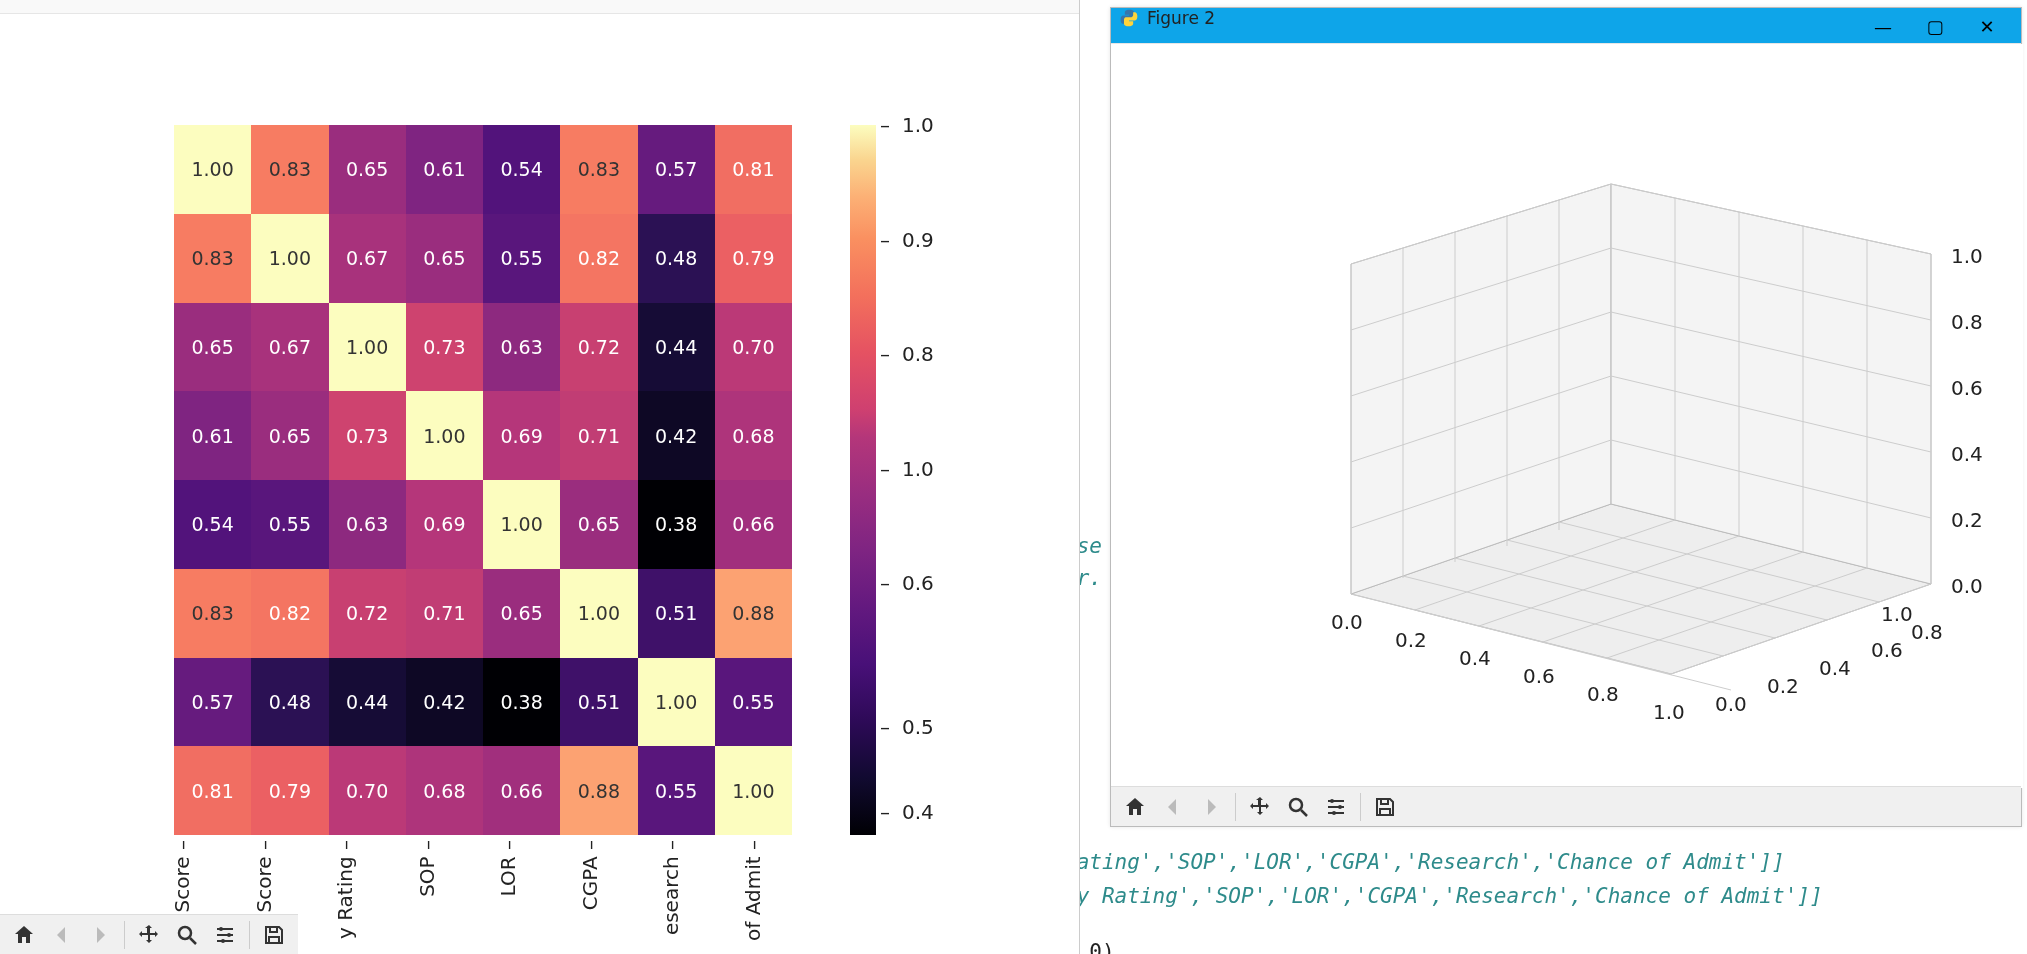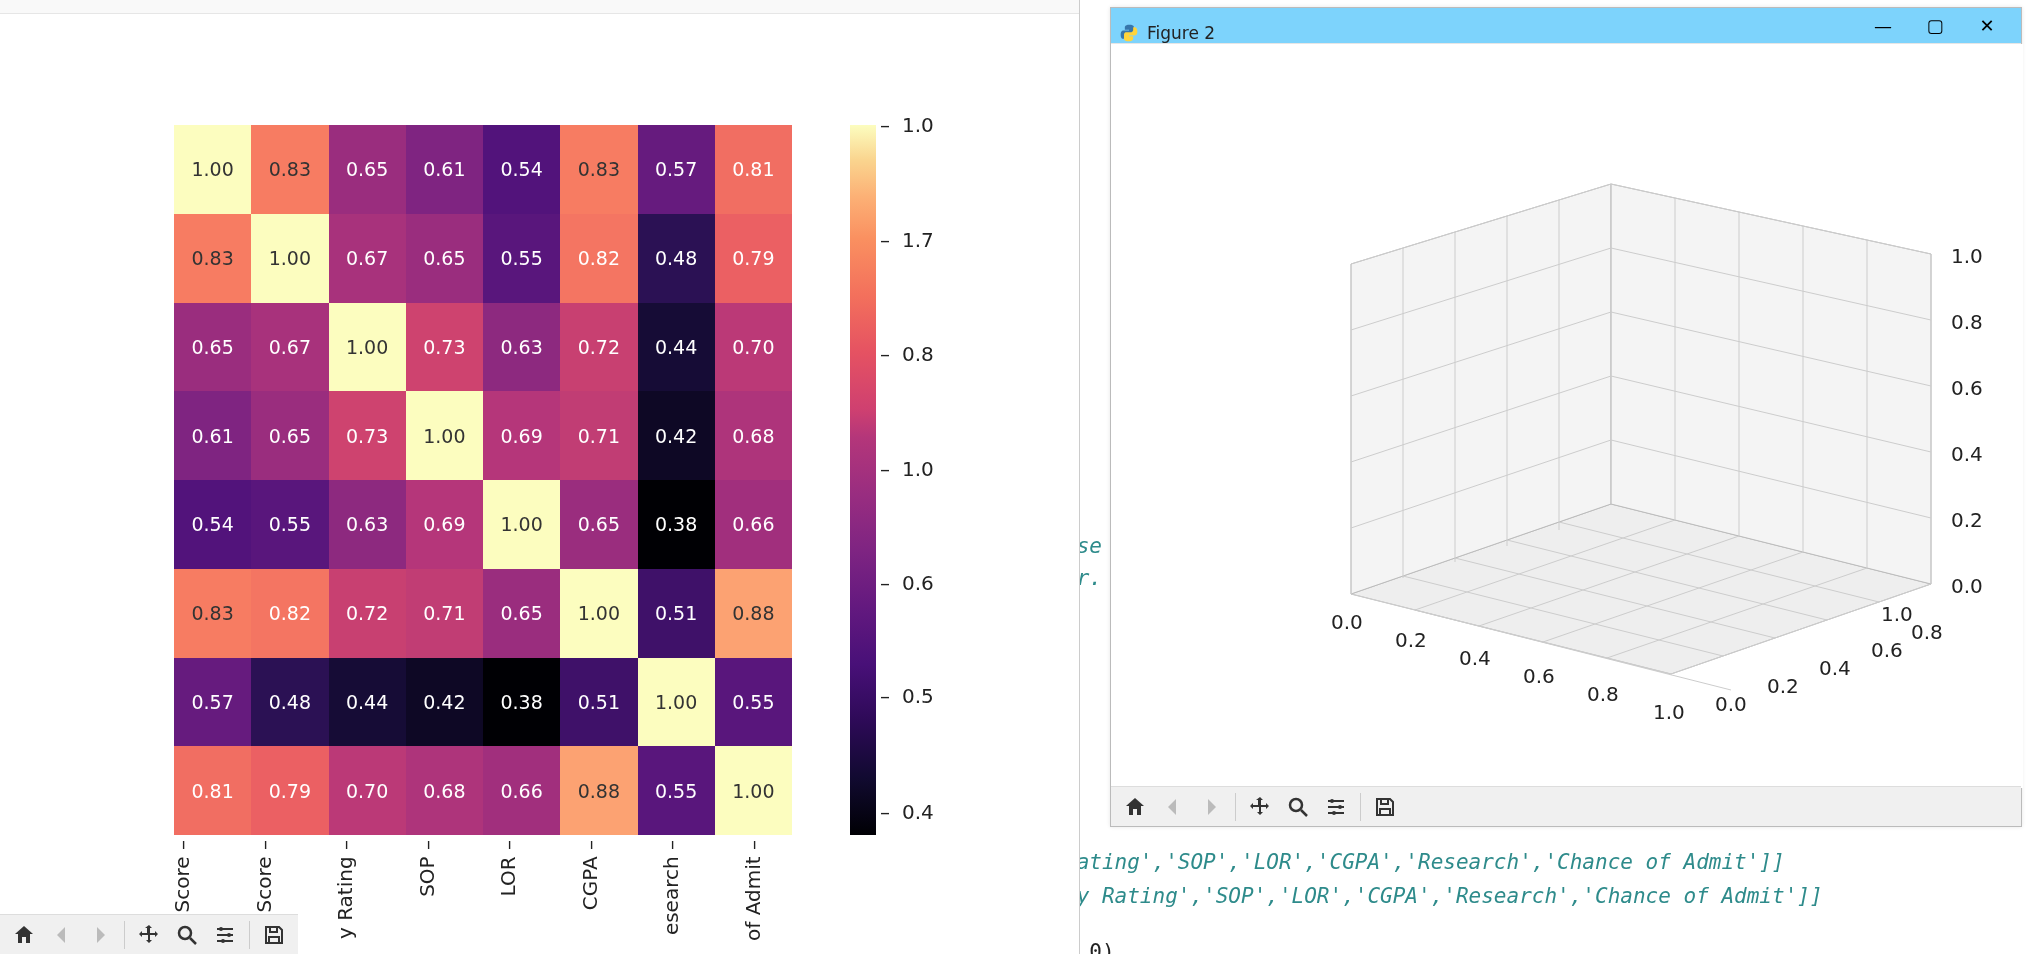--- a/index.html
+++ b/index.html
@@ -103,23 +103,23 @@
   .fig2-window {
     position: absolute;
     left: 1110px; top: 7px;
     width: 912px; height: 820px;
     background: #fff;
     border: 1px solid #bbb;
     box-shadow: 0 0 4px rgba(0,0,0,0.1);
   }
   .fig2-titlebar {
     height: 36px;
-    background: #7dd3fc;
+    background: #0ea5e9;
     border-bottom: 1px solid #e6e6e6;
-    display: flex; align-items: flex-end;
+    display: flex; align-items: flex-start;
     padding: 0 8px;
   }
   .fig2-title-icon {
     width: 20px; height: 20px;
     margin-right: 8px;
   }
   .fig2-title-text {
     flex: 1;
     font-size: 17px;
     color: #222;
@@ -289,25 +289,25 @@
         <div class="xlabel" style="left: 414.5px; top: 820px;">SOP  –</div>
         <div class="xlabel" style="left: 496px; top: 820px;">LOR  –</div>
         <div class="xlabel" style="left: 577.5px; top: 820px;">CGPA  –</div>
         <div class="xlabel" style="left: 659px; top: 820px;">esearch  –</div>
         <div class="xlabel" style="left: 740.5px; top: 820px;">of Admit  –</div>
       </div>
 
     <div class="colorbar"></div>
     <div id="cbarticks">
         <div class="cbar-tick" style="top: 93px;">1.0</div>
-        <div class="cbar-tick" style="top: 207.516px;">1.7</div>
+        <div class="cbar-tick" style="top: 207.516px;">0.9</div>
         <div class="cbar-tick" style="top: 322.032px;">0.8</div>
         <div class="cbar-tick" style="top: 436.548px;">1.0</div>
         <div class="cbar-tick" style="top: 551.065px;">0.6</div>
-        <div class="cbar-tick" style="top: 664px;">0.5</div>
+        <div class="cbar-tick" style="top: 695px;">0.5</div>
         <div class="cbar-tick" style="top: 780.097px;">0.4</div>
       </div>
   </div>
 
   <div class="toolbar">
     <div class="toolbar-btn">
         <svg class="toolbar-icon" viewBox="0 0 24 24">
           <path fill="#333" d="M12 3l9 8h-3v9h-4v-6H10v6H6v-9H3z"></path>
         </svg>
       </div>

